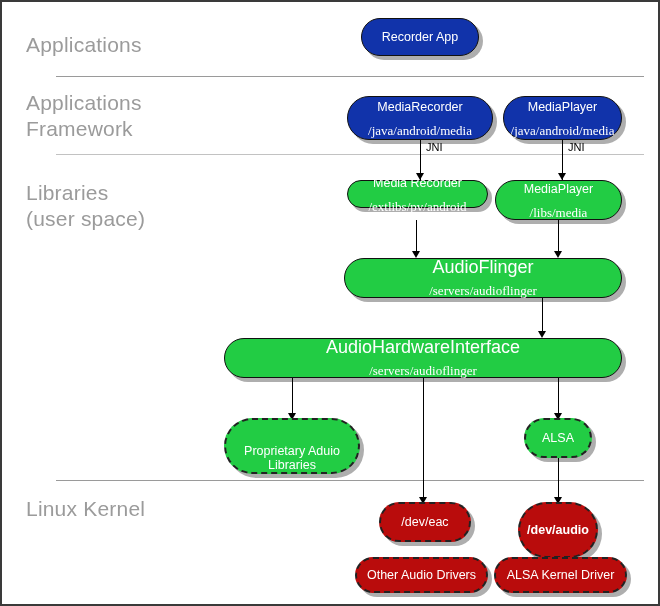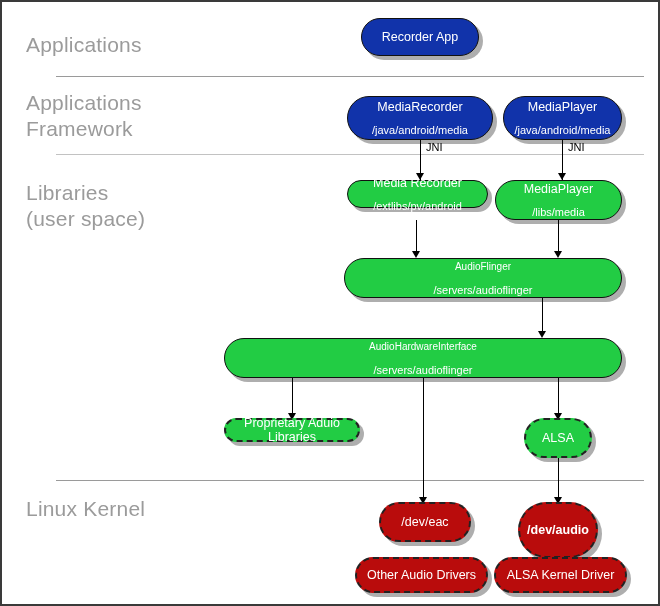--- a/index.html
+++ b/index.html
@@ -70,30 +70,31 @@
     border: 1px solid #111111;
     box-shadow: 4px 4px 0 0 rgba(170,170,170,0.95);
     padding: 0 6px;
   }
   .node .n-title {
     font-size: 12.5px;
     line-height: 14px;
     white-space: nowrap;
   }
   .node .n-sub {
-    font-size: 11px;
+    font-size: 13px;
     line-height: 11px;
     white-space: nowrap;
     margin-top: 11px;
+    font-family: Liberation Serif, serif;
   }
   .node.blue  { background: #1133aa; }
   .node.green { background: #22cc44; }
   .node.red   { background: #b90c0c; }
   .node.dashed { border: 2px dashed #222222; }
-  .node.big .n-title { font-size: 10px; }
+  .node.big .n-title { font-size: 18px; }
 </style>
 </head>
 <body>
 
 <div id="canvas">
 
   <div class="divider" style="left:54px;  top:74px;  width:588px;"></div>
   <div class="divider light" style="left:54px;  top:152px; width:588px;"></div>
   <div class="divider" style="left:54px;  top:478px; width:588px;"></div>
 
@@ -161,21 +162,21 @@
 
   <div class="vline" style="left:290px; top:376px; height:40px;"></div>
   <div class="arrowhead" style="left:286px; top:411px;"></div>
 
   <div class="vline" style="left:421px; top:376px; height:124px;"></div>
   <div class="arrowhead" style="left:417px; top:495px;"></div>
 
   <div class="vline" style="left:556px; top:376px; height:40px;"></div>
   <div class="arrowhead" style="left:552px; top:411px;"></div>
 
-  <div class="node green dashed" style="left:222px; top:416px; width:136px; height:24px;">
+  <div class="node green dashed" style="left:222px; top:416px; width:136px; height:56px;justify-content:flex-end;">
     <div class="n-title">Proprietary Aduio</div>
     <div class="n-title">Libraries</div>
   </div>
 
   <div class="node green dashed" style="left:522px; top:416px; width:68px; height:40px;">
     <div class="n-title">ALSA</div>
   </div>
 
   <div class="vline" style="left:556px; top:456px; height:44px;"></div>
   <div class="arrowhead" style="left:552px; top:495px;"></div>

